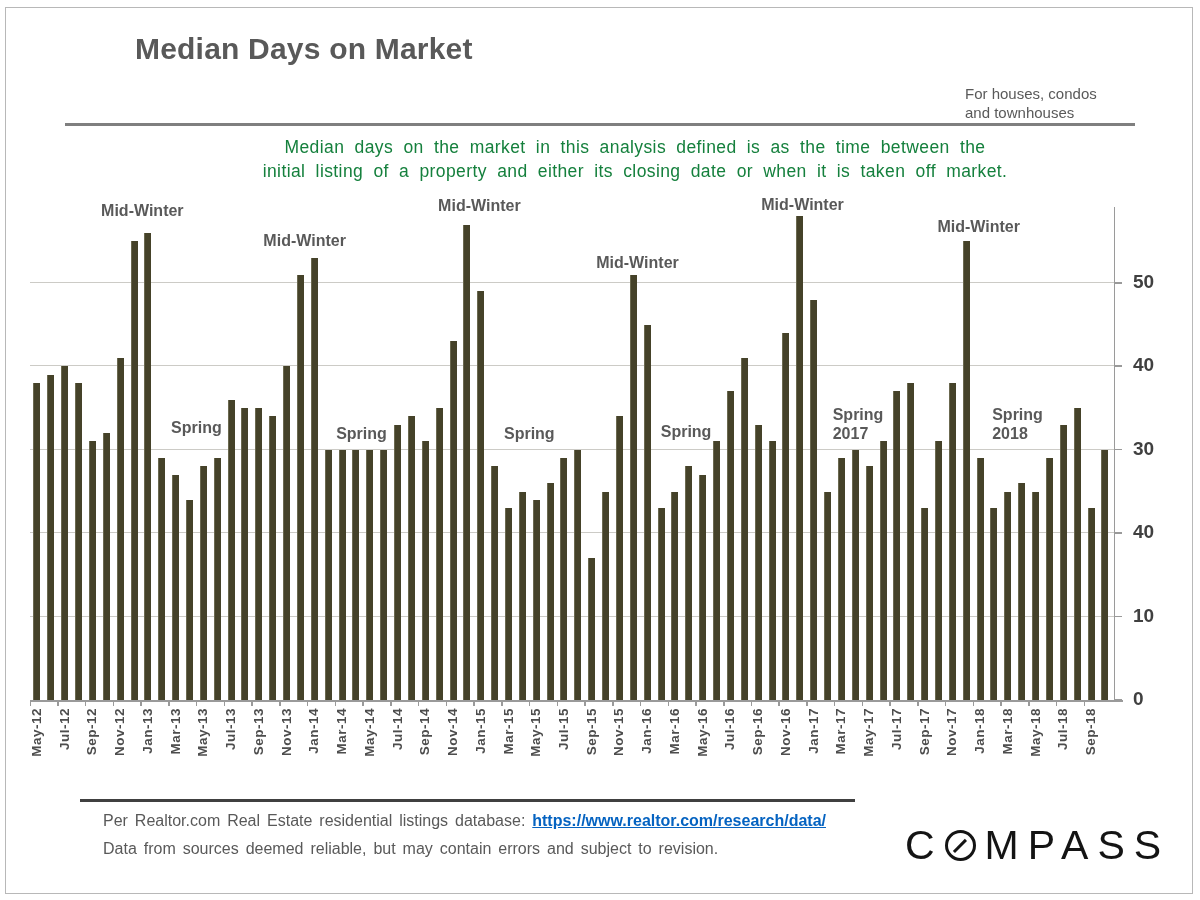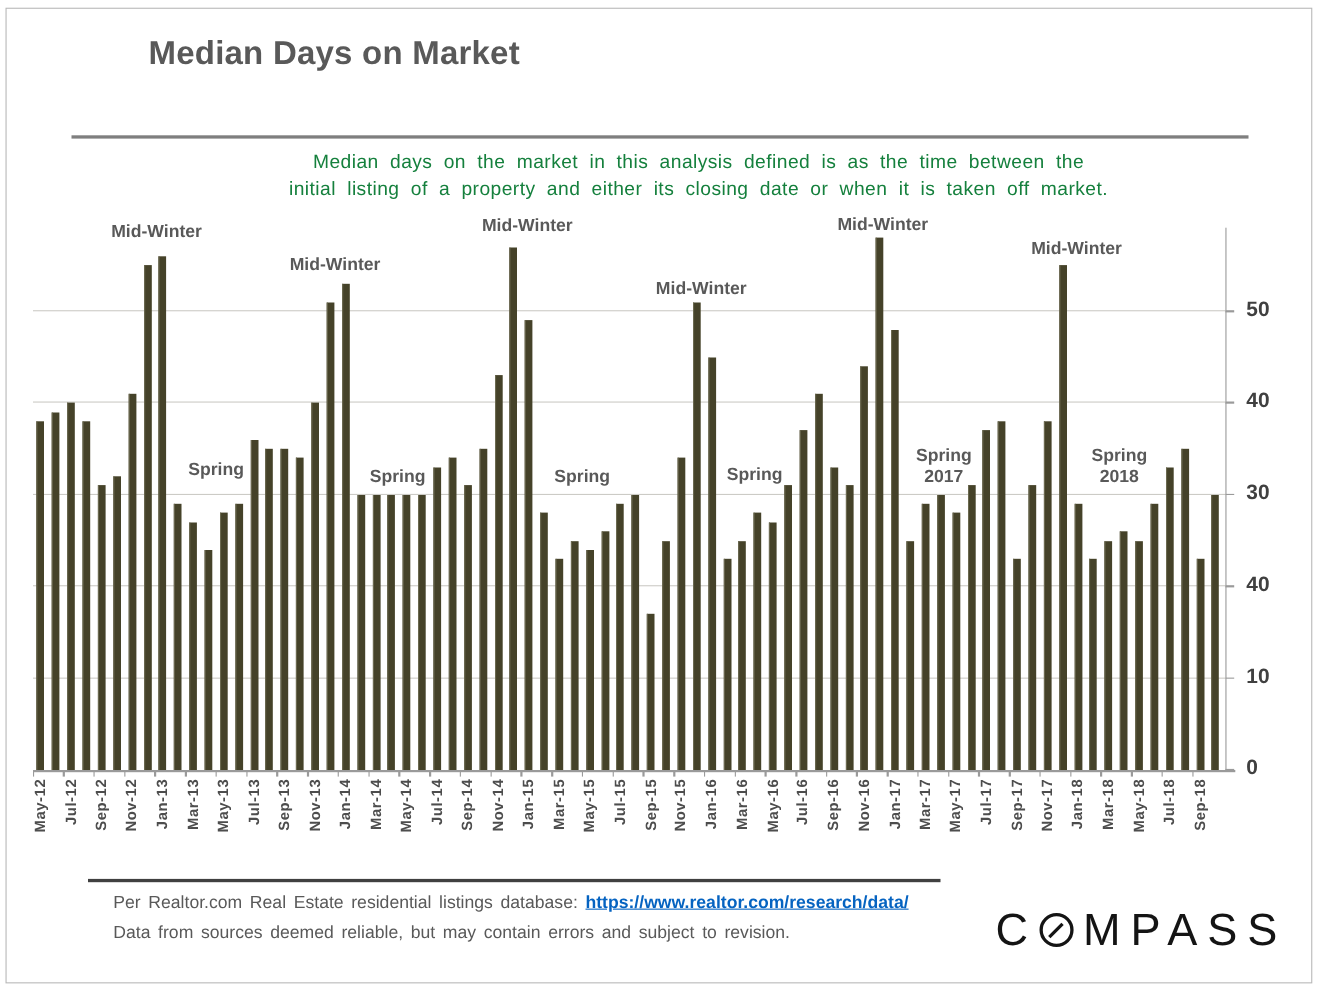--- a/index.html
+++ b/index.html
@@ -22,21 +22,21 @@
   .plot-area { position:absolute; left:30px; top:207px; width:1085px; height:493px;
                border-right:1.5px solid #9a9a9a; overflow:visible; }
   .xaxis-line { position:absolute; left:30px; top:700px; width:1093px; height:1.5px; background:#9a9a9a; }
   .gridline { position:absolute; left:0; width:100%; height:1px; background:#cccbc6; }
   .bar { position:absolute; width:7px; background:#454229; border-left:1px solid #6b6950; }
   .ytick { position:absolute; width:8px; height:1.5px; background:#9a9a9a; left:100%; }
   .ylabel { position:absolute; font-size:19px; font-weight:600; color:#404040; }
   .xtick { position:absolute; width:1.5px; height:6px; background:#9a9a9a; top:100%; }
   .xlabel { position:absolute; top:501px; writing-mode:vertical-rl; transform:rotate(180deg);
             font-size:13.5px; font-weight:bold; color:#4d4d4d; letter-spacing:.5px; white-space:nowrap; }
-  .anno { position:absolute; transform:translateX(-50%); text-align:center; white-space:nowrap;
+  .anno { position:absolute; transform:translateX(-50%); white-space:nowrap;
           font-size:16px; font-weight:bold; color:#595959; line-height:19px; }
 
   
   .frule { position:absolute; left:80px; top:799px; width:775px; height:2.5px; background:#404040; }
   .footer { position:absolute; left:103px; top:807px; font-size:16px; color:#595959; line-height:28px; word-spacing:2.5px; }
   .footer a { color:#0563c1; text-decoration:underline; font-weight:bold; }
 
   
   .logo { position:absolute; left:905px; top:822px; font-size:41px; font-weight:400; color:#141414;
           letter-spacing:9px; display:flex; align-items:center; }
@@ -45,20 +45,24 @@
   .logo-o::after { content:""; position:absolute; left:50%; top:50%; width:3.2px; height:17px;
                    background:#141414; transform:translate(-50%,-50%) rotate(45deg); }
 </style>
 </head>
 <body>
 
 <div class="slide">
   <div class="frame"></div>
 
   <div class="title">Median Days on Market</div>
+  <div class="note">
+    <span>For houses,  condos</span><br>
+    <span>and townhouses</span>
+  </div>
   <div class="hrule"></div>
 
   <div class="desc">
     <span>Median days on the market in this analysis defined is as the time between the</span>
     <span>initial listing of a property and either its closing date or when it is taken off market.</span>
   </div>
 
   <div class="plot-area">
       <div class="ytick" style="bottom: -0.5px;"></div>
       <div class="ylabel" style="left: 1103px; bottom: -10px;">0</div>

